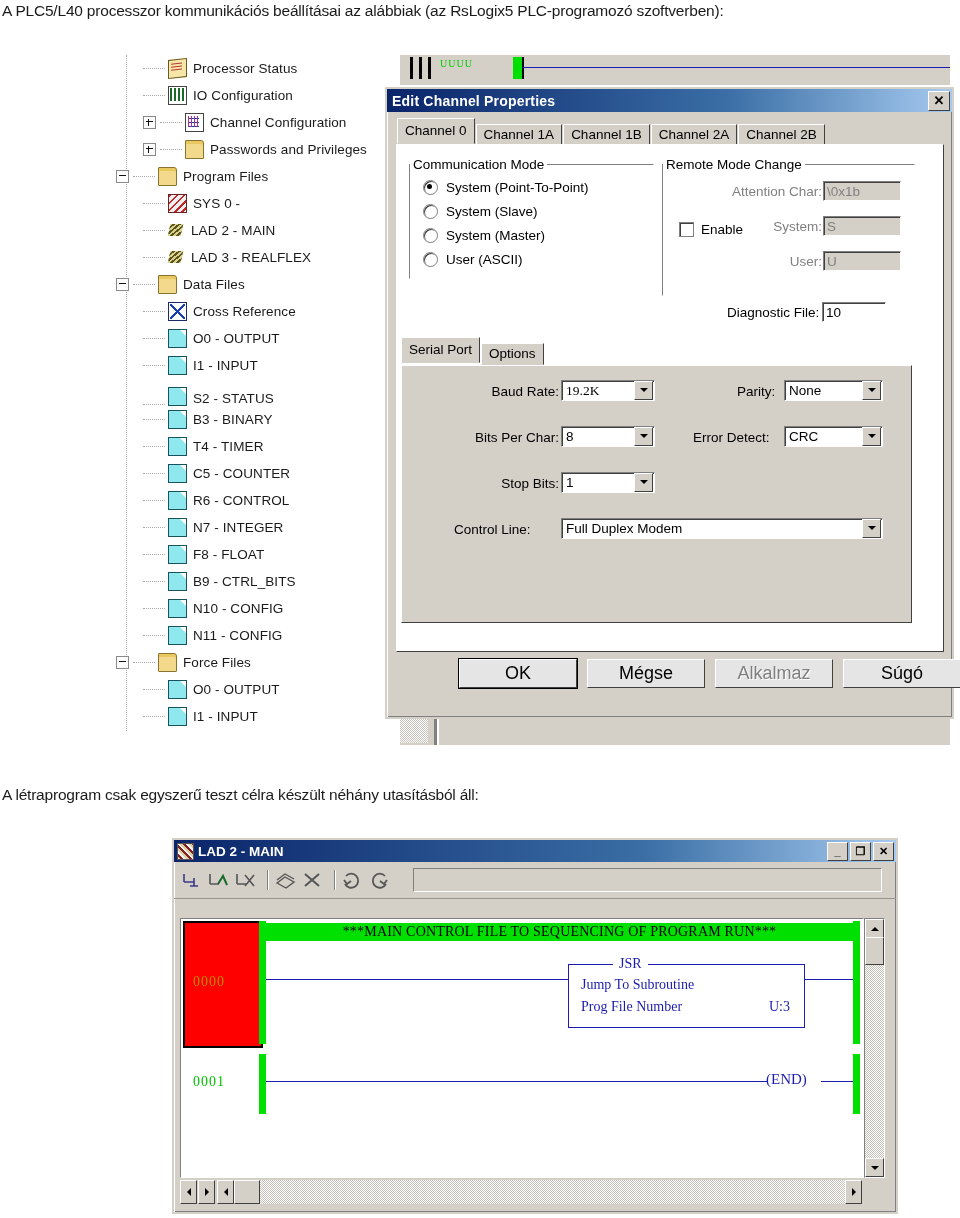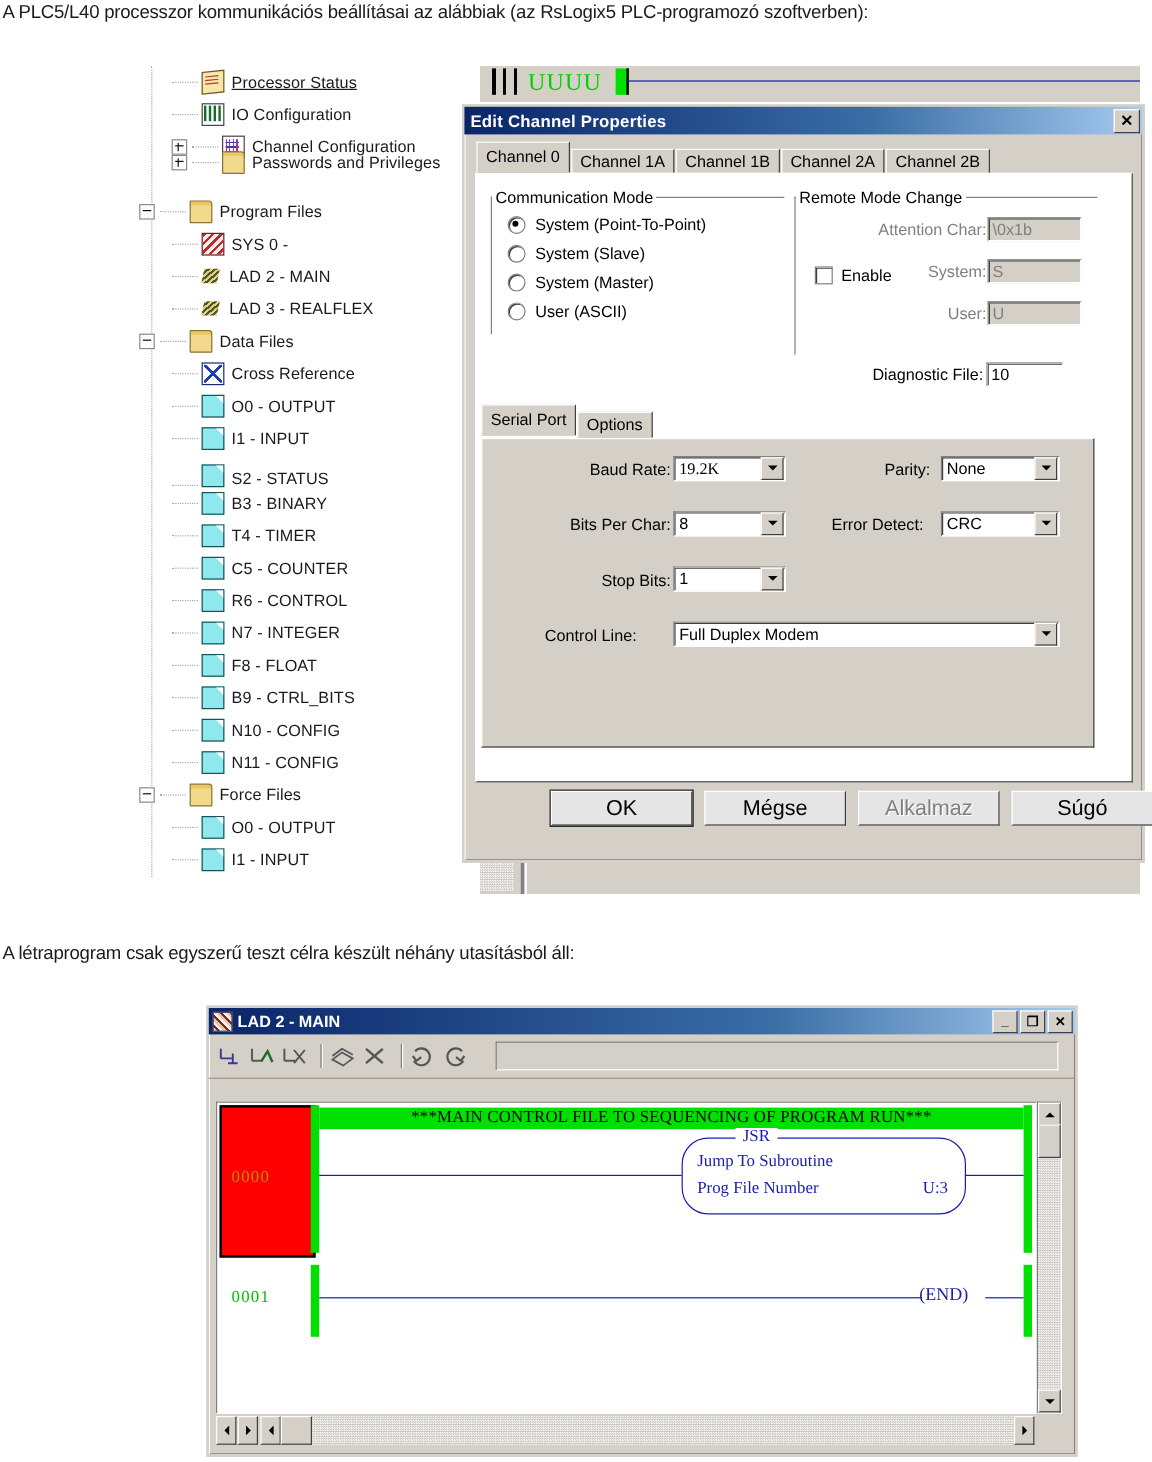--- a/index.html
+++ b/index.html
@@ -193,50 +193,50 @@
 <div class="page">
 
   <div class="prose" id="intro-text">A PLC5/L40 processzor kommunikációs beállításai az alábbiak (az RsLogix5 PLC-programozó szoftverben):</div>
   <div class="prose" id="mid-text">A létraprogram csak egyszerű teszt célra készült néhány utasításból áll:</div>
 
   <div id="shot1">
 
     <div class="bg-deco" style="left:283px;top:0px;width:557px;height:30px;background:#d4d0c8;"></div>
     <div class="bg-deco" style="left:403px;top:2px;width:9px;height:22px;background:#00e000;border-right:2px solid #000;"></div>
     <div class="bg-deco" style="left:300px;top:2px;width:24px;height:22px;background:repeating-linear-gradient(90deg,#000 0 3px,#d4d0c8 3px 9px);"></div>
-    <div class="bg-deco" style="left:330px;top:3px;font-family:'Liberation Serif',serif;color:#00d000;font-size:20px;letter-spacing:1px;">UUUU</div>
+    <div class="bg-deco" style="left:330px;top:3px;font-family:'Liberation Serif',serif;color:#00d000;font-size:10px;letter-spacing:1px;">UUUU</div>
     <div class="bg-deco" style="left:412px;top:12px;width:428px;height:1px;background:#1c1cae;"></div>
     <div class="bg-deco" style="left:820px;top:110px;width:20px;height:1px;background:#1c1cae;"></div>
     <div class="bg-deco" style="left:283px;top:640px;width:557px;height:50px;background:#d4d0c8;"></div>
     <div class="bg-deco" style="left:288px;top:645px;width:30px;height:43px;background:repeating-conic-gradient(#ffffff 0% 25%,#c6c2bb 0% 50%) 0 0/2px 2px;"></div>
     <div class="bg-deco" style="left:324px;top:645px;width:3px;height:45px;background:#808080;box-shadow:2px 0 0 #ffffff;"></div>
 
     <div class="tree">
       <div class="vline" style="left:16px;top:0;height:676px;"></div>
       <div id="tree-items">
-          <div class="tnode" style="top: 0px; left: 0px; text-decoration: underline;">
+          <div class="tnode" style="top: 0px; left: 0px;">
             <span style="width: 33px; flex: 0 0 auto;"></span>
             <span class="dots"></span>
             <span class="ico status"></span>
             <span class="tlabel">Processor Status</span>
           </div>
           <div class="tnode" style="top: 27px; left: 0px;">
             <span style="width: 33px; flex: 0 0 auto;"></span>
             <span class="dots"></span>
             <span class="ico io"></span>
             <span class="tlabel">IO Configuration</span>
           </div>
           <div class="tnode" style="top: 54px; left: 0px;">
             <span style="width: 33px; flex: 0 0 auto;"></span>
             <span class="plus expand"></span>
             <span class="dots"></span>
             <span class="ico chan"></span>
             <span class="tlabel">Channel Configuration</span>
           </div>
-          <div class="tnode" style="top: 67px; left: 0px;">
+          <div class="tnode" style="top: 81px; left: 0px;">
             <span style="width: 33px; flex: 0 0 auto;"></span>
             <span class="plus expand"></span>
             <span class="dots"></span>
             <span class="ico folder"></span>
             <span class="tlabel">Passwords and Privileges</span>
           </div>
           <div class="tnode" style="top: 108px; left: 0px;">
             <span style="width: 6px; flex: 0 0 auto;"></span>
             <span class="plus"></span>
             <span class="dots"></span>
@@ -552,21 +552,21 @@
       <div class="rung-num" style="left:12px;top:55px;color:#b58b00;">0000</div>
 
       <div class="rail" style="left:78px;top:2px;height:123px;"></div>
       <div class="rail" style="left:672px;top:2px;height:123px;"></div>
 
       <div class="comment" style="left:85px;top:4px;width:587px;height:18px;line-height:18px;">***MAIN CONTROL FILE TO SEQUENCING OF  PROGRAM RUN***</div>
 
       <div class="wire" style="left:85px;top:60px;width:302px;"></div>
       <div class="wire" style="left:622px;top:60px;width:50px;"></div>
 
-      <div class="jsrbox" style="left:387px;top:29px;width:235px;height:62px;border-radius:22px;">
+      <div class="jsrbox" style="left:387px;top:45px;width:235px;height:62px;">
         <span class="ttl">JSR</span>
         <div style="position:absolute;left:12px;top:12px;">Jump To Subroutine</div>
         <div style="position:absolute;left:12px;top:34px;">Prog File Number</div>
         <div style="position:absolute;right:14px;top:34px;">U:3</div>
       </div>
 
       <div class="rung-num" style="left:12px;top:155px;color:#00c000;">0001</div>
       <div class="rail" style="left:78px;top:135px;height:60px;"></div>
       <div class="rail" style="left:672px;top:135px;height:60px;"></div>
       <div class="wire" style="left:85px;top:162px;width:502px;"></div>

